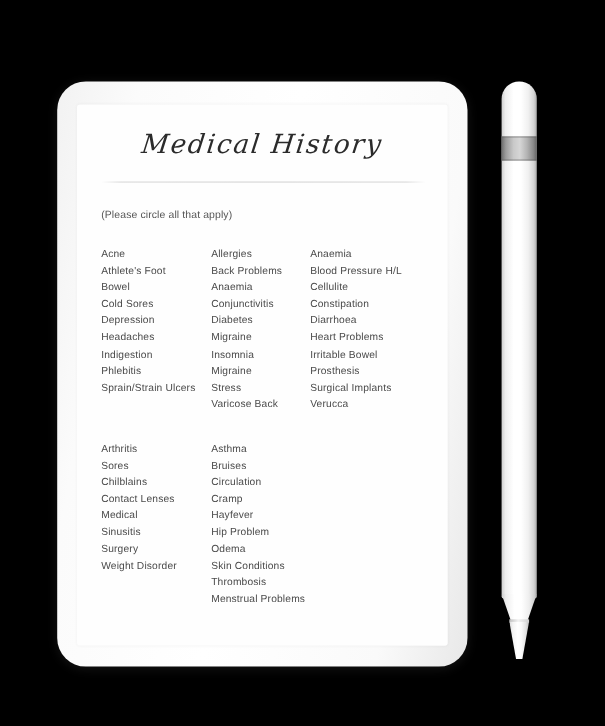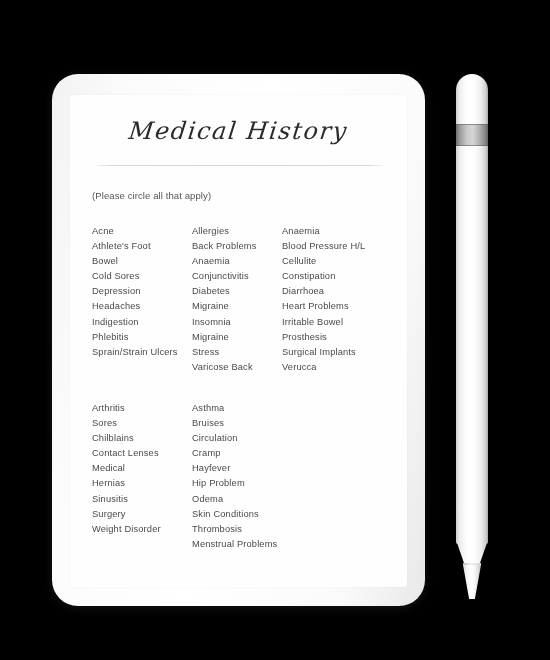--- a/index.html
+++ b/index.html
@@ -230,21 +230,20 @@
         </div>
       </div>
 
       <div class="list-block" id="list-block-secondary">
         <div class="list-column col-1">
           <div class="condition-item">Arthritis</div>
           <div class="condition-item">Sores</div>
           <div class="condition-item">Chilblains</div>
           <div class="condition-item">Contact Lenses</div>
           <div class="condition-item">Medical</div>
-          <div class="condition-item">Hernias</div>
           <div class="condition-item">Sinusitis</div>
           <div class="condition-item">Surgery</div>
           <div class="condition-item">Weight Disorder</div>
         </div>
         <div class="list-column col-2">
           <div class="condition-item">Asthma</div>
           <div class="condition-item">Bruises</div>
           <div class="condition-item">Circulation</div>
           <div class="condition-item">Cramp</div>
           <div class="condition-item">Hayfever</div>

